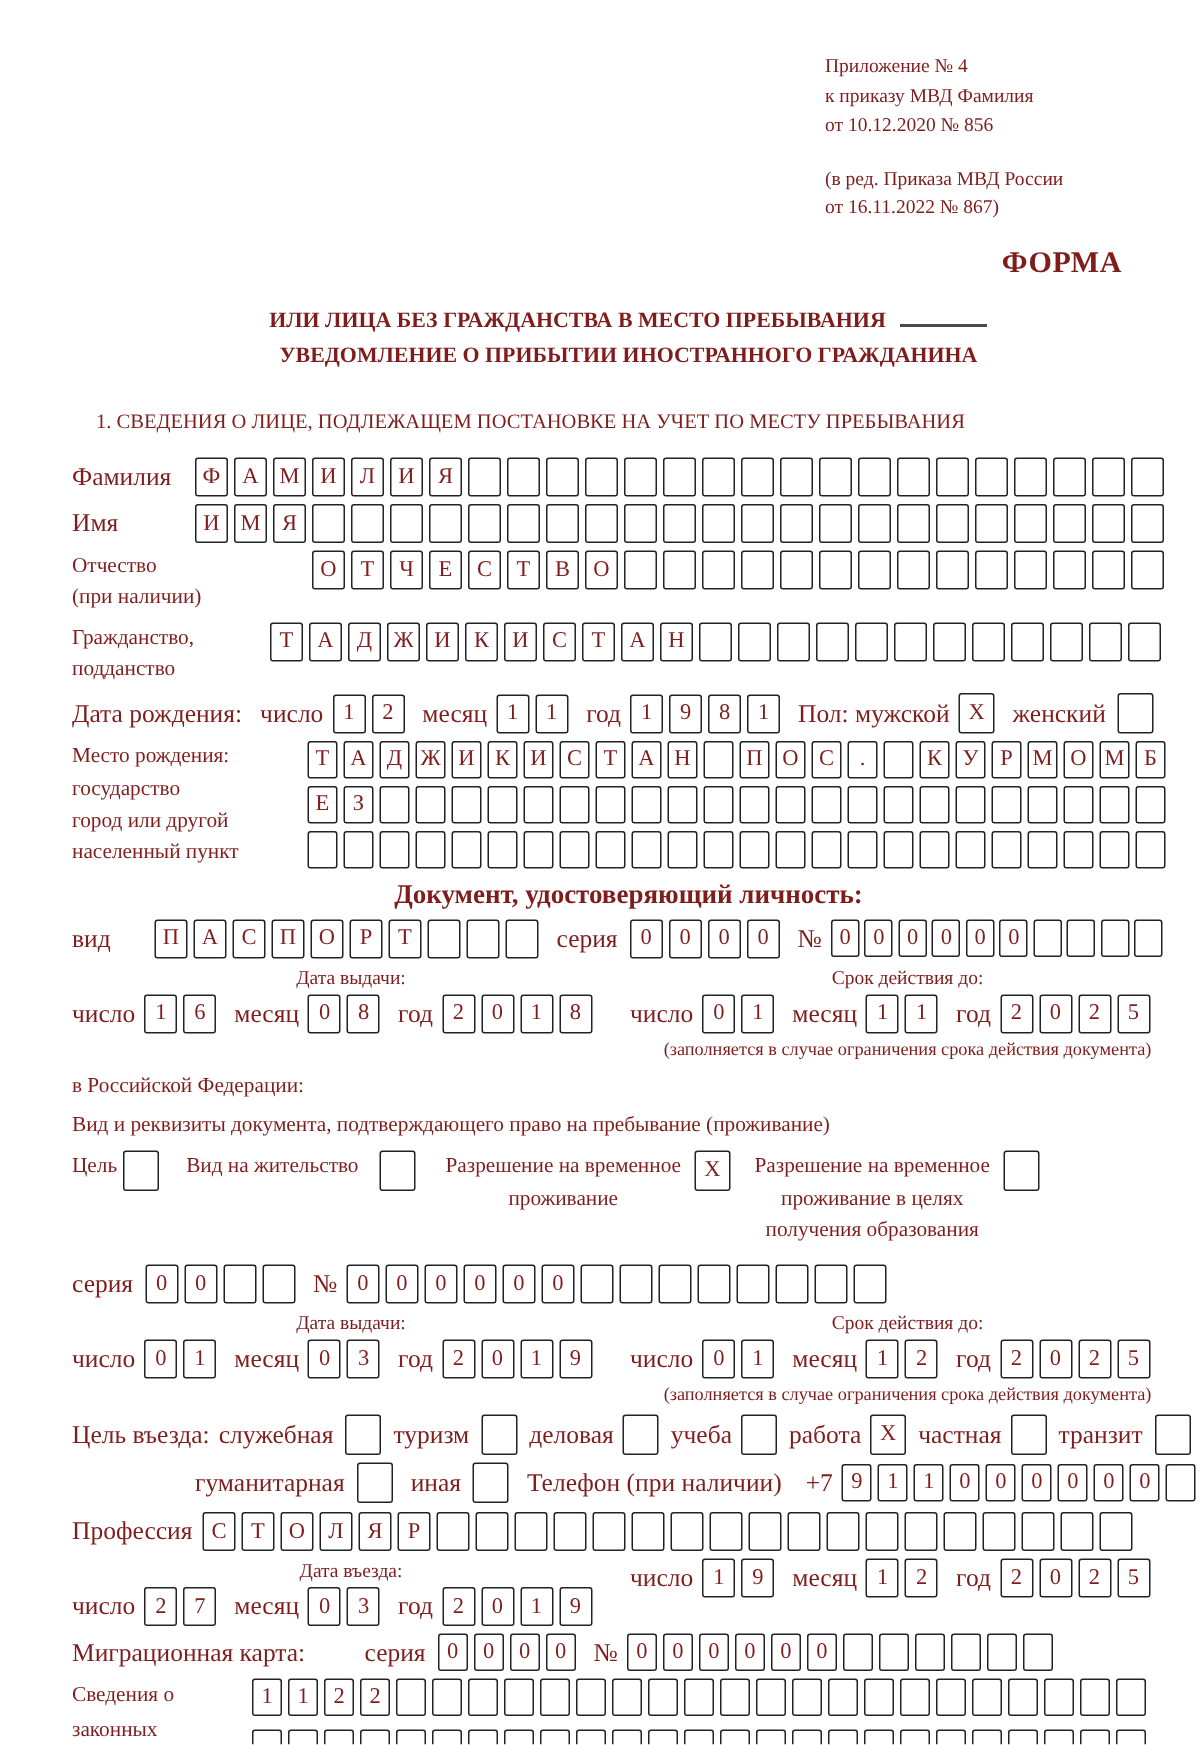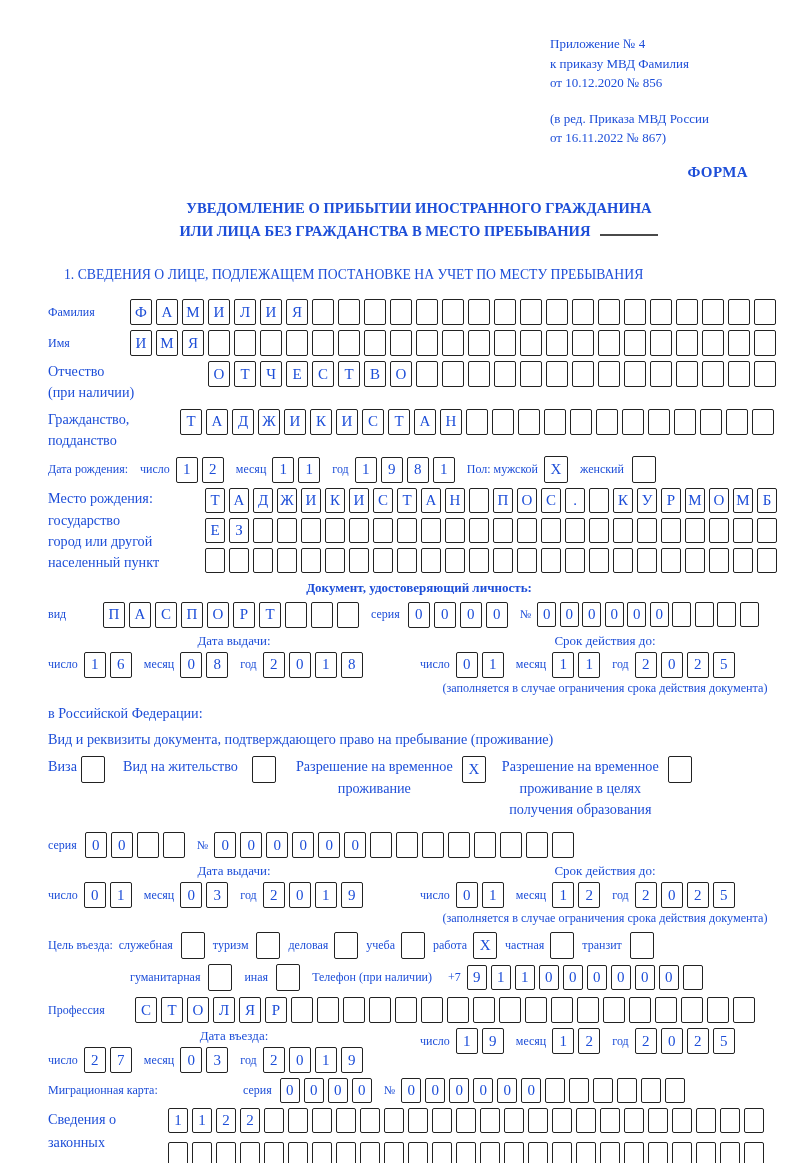--- a/index.html
+++ b/index.html
@@ -1,57 +1,57 @@
 <!DOCTYPE html>
 <html><head>
 <meta charset="utf-8">
 <style>
   * { box-sizing: border-box; }
   html, body { margin: 0; padding: 0; background: #ffffff; }
   .page {
     width: 800px; height: 1163px; overflow: hidden; position: relative;
-    background: #fff; color: #1d4ed8;
+    background: #fff; color: #7f1d1d;
     font-family: "Liberation Serif", "DejaVu Serif", serif;
     padding: 34px 10px 0 48px;
   }
   
   .hdr { margin-left: auto; width: 240px; font-size: 13px; line-height: 1.5; }
   .hdr .gap { margin-top: 16px; }
-  .forma { text-align: right; padding-right: 42px; font-weight: bold; font-size: 15px; margin-top: 16px; letter-spacing: .4px; }
+  .forma { text-align: right; padding-right: 42px; font-weight: bold; font-size: 20px; margin-top: 16px; letter-spacing: .4px; }
   .title { text-align: center; font-weight: bold; font-size: 14.6px; line-height: 1.6; margin-top: 16px; }
   .blank { display: inline-block; width: 58px; border-bottom: 2.2px solid #4a4a4a; height: 13px; margin-left: 10px; }
   .sec { font-weight: normal; font-size: 13.7px; margin-top: 24px; margin-bottom: 16px; padding-left: 16px; }
 
   
   .cell {
     width: 22px; height: 26px; border: 1.6px solid #222; border-radius: 2px;
     display: inline-flex; align-items: center; justify-content: center;
     font-size: 15px; margin-right: 4px; flex: none; background: #fff;
   }
   .sm .cell { width: 20px; height: 25px; margin-right: 4px; }
   .xs .cell { width: 19px; height: 25px; margin-right: 3.5px; }
   .cb .cell { width: 24px; height: 27px; margin-right: 0; }
   .boxes { display: inline-flex; flex: none; }
 
   .row { display: flex; align-items: center; margin-bottom: 5px; }
   .row.top { align-items: flex-start; }
-  .lbl { font-size: 12px; flex: none; }
+  .lbl { font-size: 17px; flex: none; }
   .w82 { width: 82px; }
   .w160 { width: 160px; }
   .w132 { width: 132px; }
   .w55 { width: 55px; }
   .lblcol { display: flex; flex-direction: column; font-size: 14.2px; line-height: 1.5; flex: none; }
   .mr6 { margin-right: 6px; } .mr8 { margin-right: 8px; }
   .ml8 { margin-left: 8px; } .ml12 { margin-left: 12px; }
 
   
   .multirow { display: flex; align-items: flex-start; margin-bottom: 6px; }
   .multirow .rows { display: flex; flex-direction: column; gap: 5px; }
   .w157 { width: 157px; }
-  .center-b { text-align: center; font-weight: bold; font-size: 13px; margin: 2px 0 6px; }
+  .center-b { text-align: center; font-weight: bold; font-size: 18px; margin: 2px 0 6px; }
 
   
   .date-pair { display: flex; align-items: flex-start; margin: 3px 0 5px; }
   .dp { display: flex; flex-direction: column; }
   .dp-l { width: 372px; }
   .dp-r { flex: 1; }
   .dp-h { text-align: center; font-size: 13px; margin-bottom: 3px; }
   .dp-row { display: flex; align-items: center; }
   .note { font-size: 12.2px; text-align: center; margin-top: 3px; }
 
@@ -74,22 +74,22 @@
     <div>Приложение № 4</div>
     <div>к приказу МВД Фамилия</div>
     <div>от 10.12.2020 № 856</div>
     <div class="gap">(в ред. Приказа МВД России</div>
     <div>от 16.11.2022 № 867)</div>
   </div>
 
   <div class="forma">ФОРМА</div>
 
   <div class="title">
+    <div><span>ИЛИ ЛИЦА БЕЗ ГРАЖДАНСТВА В МЕСТО ПРЕБЫВАНИЯ</span><span class="blank"></span></div>
     <div>УВЕДОМЛЕНИЕ О ПРИБЫТИИ ИНОСТРАННОГО ГРАЖДАНИНА</div>
-    <div><span>ИЛИ ЛИЦА БЕЗ ГРАЖДАНСТВА В МЕСТО ПРЕБЫВАНИЯ</span><span class="blank"></span></div>
   </div>
 
   <div class="sec">1. СВЕДЕНИЯ О ЛИЦЕ, ПОДЛЕЖАЩЕМ ПОСТАНОВКЕ НА УЧЕТ ПО МЕСТУ ПРЕБЫВАНИЯ</div>
 
   <div class="row">
     <span class="lbl w82">Фамилия</span>
     <span class="boxes">
         <span class="cell">Ф</span>
         <span class="cell">А</span>
         <span class="cell">М</span>
@@ -414,21 +414,21 @@
       </div>
       <div class="note">(заполняется в случае ограничения срока действия документа)</div>
     </div>
   </div>
 
   <div class="intro">в Российской Федерации:</div>
   <div class="intro">Вид и реквизиты документа, подтверждающего право на пребывание (проживание)</div>
 
   <div class="opts">
     <span class="opt" style="margin-right:18px;">
-      <span class="txt" style="margin-right:4px;">Виза</span>
+      <span class="txt" style="margin-right:4px;">Цель</span>
       <span class="boxes cb">
           <span class="cell"></span>
         </span>
     </span>
     <span class="opt" style="margin-right:20px;">
       <span class="txt" style="margin-right:14px;">Вид на жительство</span>
       <span class="boxes cb">
           <span class="cell"></span>
         </span>
     </span>

